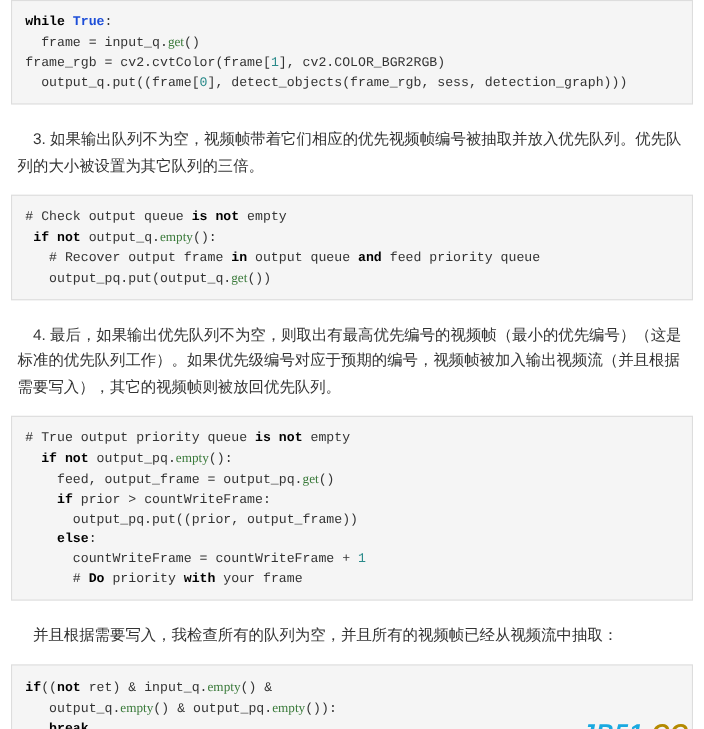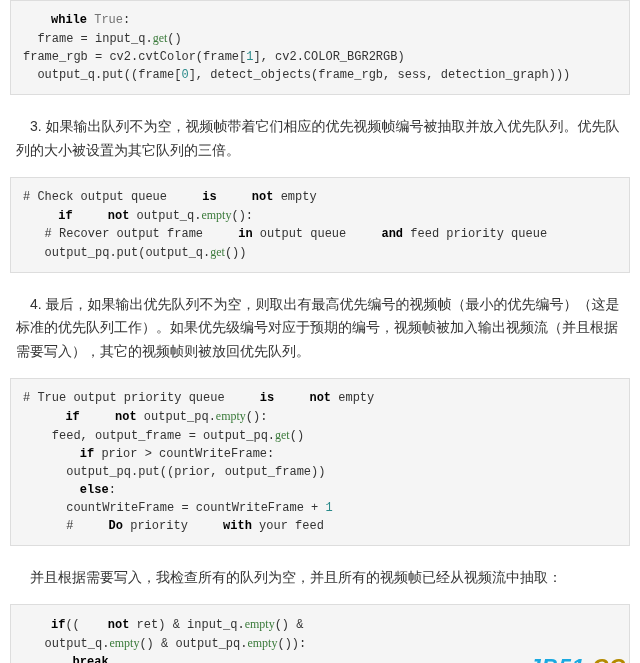--- a/index.html
+++ b/index.html
@@ -24,22 +24,22 @@
   overflow-x: auto;
   margin: 0 10px 14px 10px;
   color: #333;
 }
 .prose {
   padding: 6px 16px 14px 16px;
   font-size: 14px;
   color: #333;
   line-height: 1.7;
 }
-.kw { color: #000; font-weight: bold; margin-left: 28px; }
-.bool { color: #737373; font-weight: normal; }
+.kw { color: #000; font-weight: bold; }
+.bool { color: #1d4ed8; font-weight: bold; }
 .num { color: #2a8a8a; }
 .fn { color: #3a7a3a; font-family: Liberation Serif, serif; }
 .watermark {
   position: absolute;
   right: 14px;
   bottom: 12px;
   font-family: Arial, sans-serif;
   font-size: 22px;
   font-weight: 900;
   font-style: italic;
@@ -65,21 +65,21 @@
 
 <div class="prose"><span>　4. 最后，如果输出优先队列不为空，则取出有最高优先编号的视频帧（最小的优先编号）（这是标准的优先队列工作）。如果优先级编号对应于预期的编号，视频帧被加入输出视频流（并且根据需要写入），其它的视频帧则被放回优先队列。</span></div>
 
 <div class="code-block"><span><span># True output priority queue </span><span class="kw">is</span><span> </span><span class="kw">not</span><span> empty</span>
 <span>  </span><span class="kw">if</span><span> </span><span class="kw">not</span><span> output_pq.</span><span class="fn">empty</span><span>():</span>
 <span>    feed, output_frame = output_pq.</span><span class="fn">get</span><span>()</span>
 <span>    </span><span class="kw">if</span><span> prior &gt; countWriteFrame:</span>
 <span>      output_pq.put((prior, output_frame))</span>
 <span>    </span><span class="kw">else</span><span>:</span>
 <span>      countWriteFrame = countWriteFrame + </span><span class="num">1</span>
-<span>      # </span><span class="kw">Do</span><span> priority </span><span class="kw">with</span><span> your feed</span></span></div>
+<span>      # </span><span class="kw">Do</span><span> priority </span><span class="kw">with</span><span> your frame</span></span></div>
 
 <div class="prose"><span>　并且根据需要写入，我检查所有的队列为空，并且所有的视频帧已经从视频流中抽取：</span></div>
 
 <div class="code-block"><span><span class="kw">if</span><span>((</span><span class="kw">not</span><span> ret) &amp; input_q.</span><span class="fn">empty</span><span>() &amp;</span>
 <span>   output_q.</span><span class="fn">empty</span><span>() &amp; output_pq.</span><span class="fn">empty</span><span>()):</span>
 <span>   </span><span class="kw">break</span></span></div>
 
 <div class="watermark">
   <span class="blue">JB51</span><span class="gold">.CC</span>
 </div>

